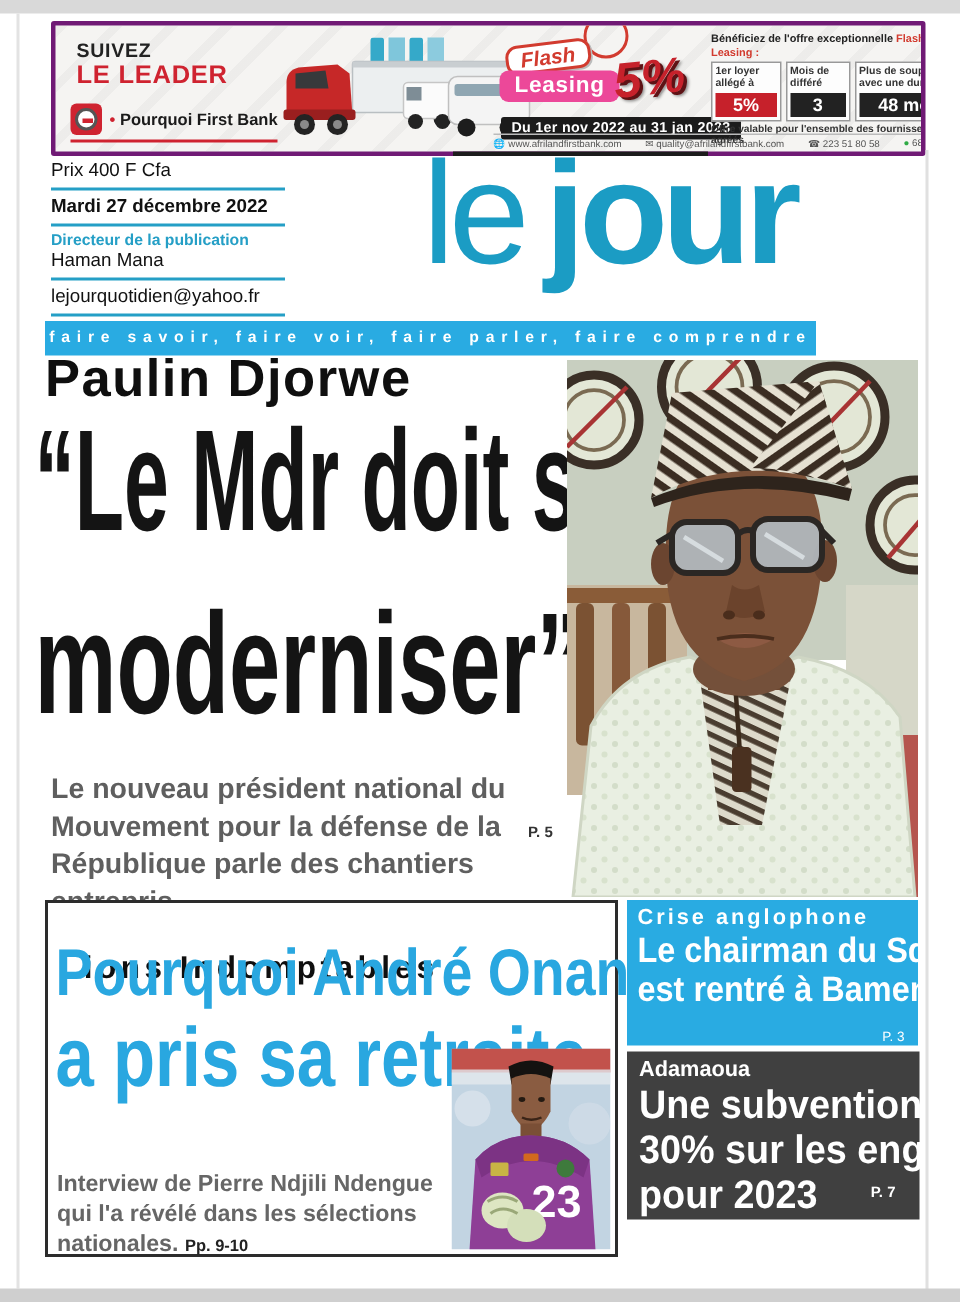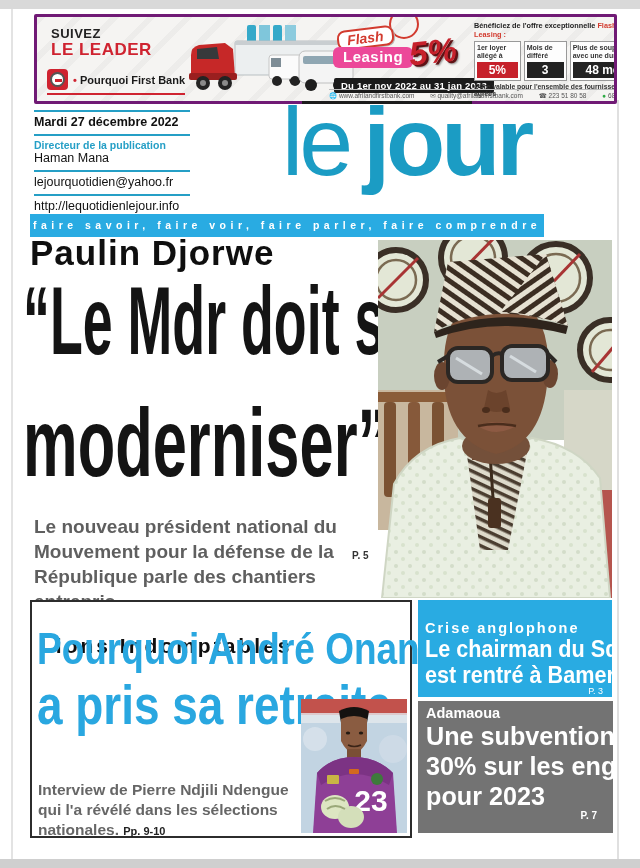--- a/index.html
+++ b/index.html
@@ -69,25 +69,25 @@
   
   .lions-box{position:absolute;left:30px;top:600px;width:382px;height:238px;border:2px solid #2c2c2c;background:#fff;box-sizing:border-box;}
   .lions-kicker{position:absolute;left:8px;top:3px;font-size:21px;font-weight:800;letter-spacing:3px;color:#0f0f0f;white-space:nowrap;margin-top:29px;}
   .blue-h1{position:absolute;left:5px;top:22px;font-size:44px;line-height:50px;font-weight:800;color:#29a7e0;transform:scaleX(.84);transform-origin:0 50%;white-space:nowrap;}
   .blue-h2{position:absolute;left:5px;top:72px;font-size:56px;line-height:62px;font-weight:800;color:#29a7e0;transform:scaleX(.82);transform-origin:0 50%;white-space:nowrap;}
   .interview{position:absolute;left:6px;top:178px;width:272px;font-size:15.5px;font-weight:700;color:#666;line-height:20px;}
   .interview .pp{font-size:11px;font-weight:800;color:#222;}
   .onana-photo{position:absolute;right:3px;bottom:3px;width:106px;height:134px;}
 
   
-  .sdf-box{position:absolute;left:418px;top:600px;width:194px;height:97px;background:#29abe2;color:#fff;box-sizing:border-box;padding:20px 7px;}
+  .sdf-box{position:absolute;left:418px;top:600px;width:194px;height:97px;background:#29abe2;color:#fff;box-sizing:border-box;padding:4px 7px;}
   .sdf-kicker{font-size:14.5px;font-weight:800;letter-spacing:2px;white-space:nowrap;}
   .sdf-line{font-size:23.5px;font-weight:800;line-height:26px;transform:scaleX(.92);transform-origin:0 50%;white-space:nowrap;}
   .sdf-ref{position:absolute;right:9px;bottom:1px;font-size:9px;font-weight:400;}
-  .ada-box{position:absolute;left:418px;top:701px;width:195px;height:132px;background:#737373;color:#fff;box-sizing:border-box;padding:4px 8px;}
+  .ada-box{position:absolute;left:418px;top:701px;width:195px;height:112px;background:#404040;color:#fff;box-sizing:border-box;padding:4px 8px;}
   .ada-kicker{font-size:14.5px;font-weight:800;}
   .ada-line{font-size:26.5px;font-weight:800;line-height:30px;transform:scaleX(.95);transform-origin:0 50%;white-space:nowrap;}
   .ada-ref{position:absolute;right:16px;bottom:12px;font-size:10px;font-weight:800;}
 </style>
 </head>
 <body>
 
 <div class="page">
   <div class="edge-top"></div>
 
@@ -158,20 +158,21 @@
 
     <div class="contacts">
       <span>🌐 <span>www.afrilandfirstbank.com</span></span>
       <span>✉ <span>quality@afrilandfirstbank.com</span></span>
       <span>☎ <span>223 51 80 58</span></span>
       <span><span class="dot-green">●</span> <span>680 05 90 03</span></span>
     </div>
   </div>
 
   <div class="mast-col">
+    <div class="ln">Prix 400 F Cfa</div>
     <div class="rule"></div>
     <div class="ln mast-date">Mardi 27 décembre  2022</div>
     <div class="rule"></div>
     <div class="mast-dir">Directeur de la publication</div>
     <div class="ln">Haman Mana</div>
     <div class="rule"></div>
     <div class="ln">lejourquotidien@yahoo.fr</div>
     <div class="rule"></div>
     <div class="ln mast-web">http://lequotidienlejour.info</div>
   </div>

